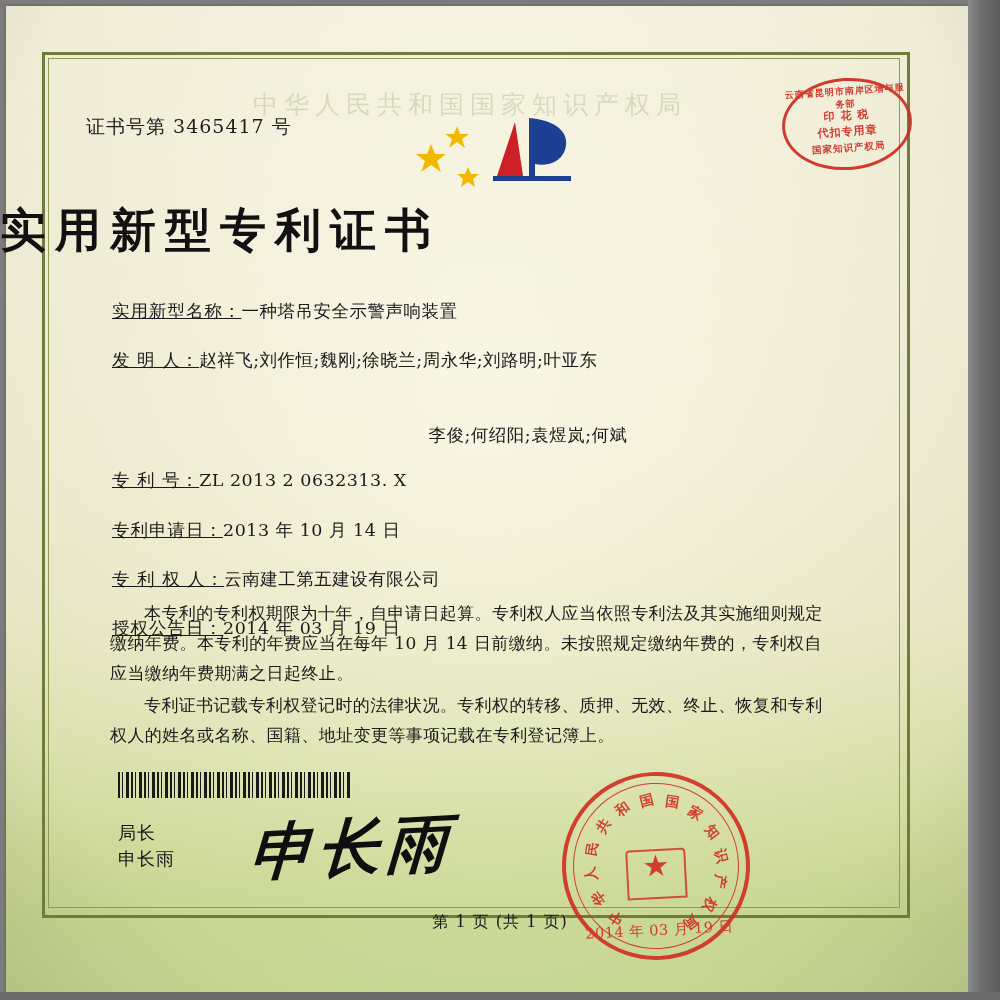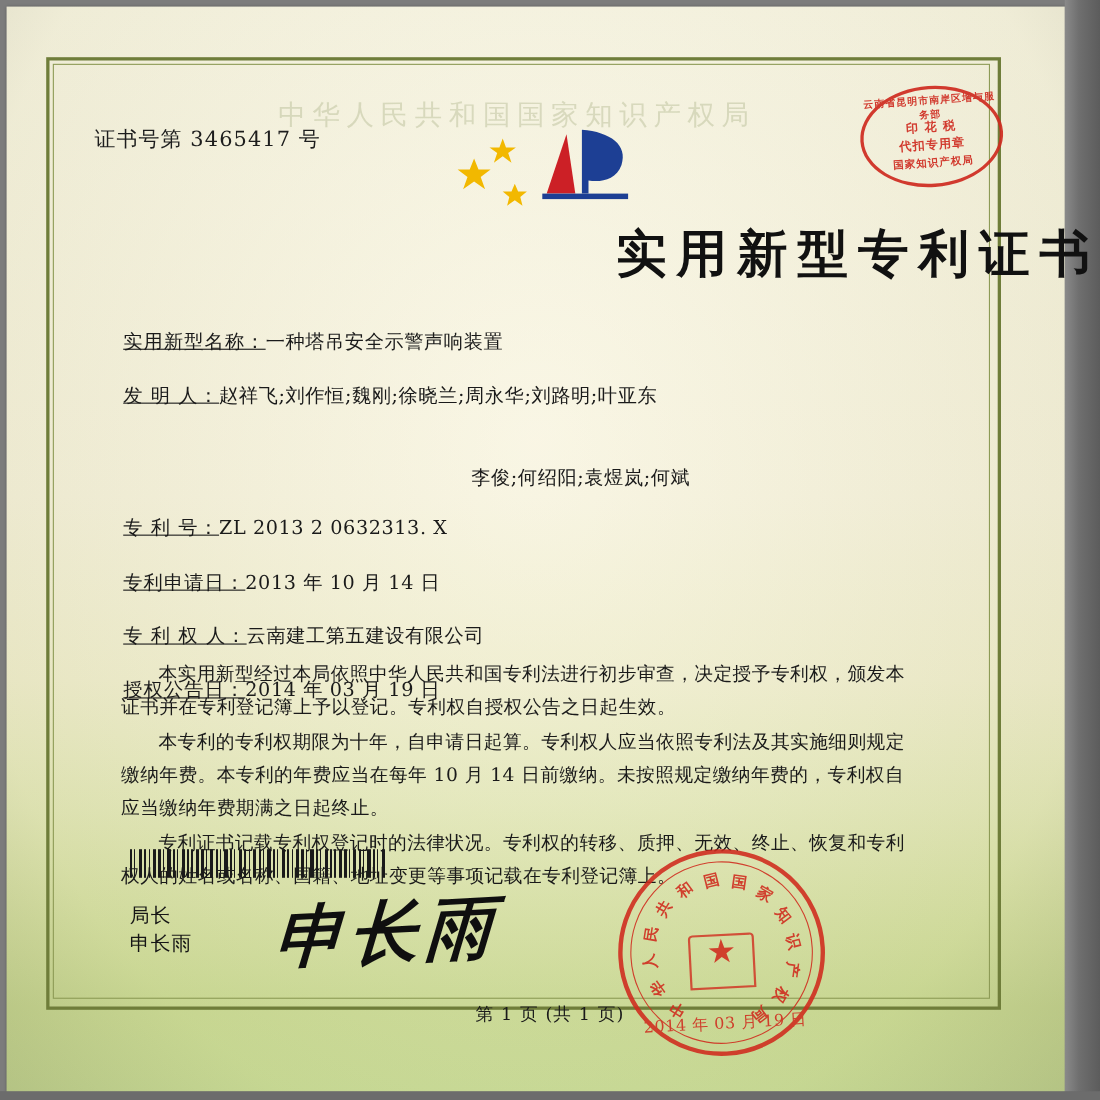--- a/index.html
+++ b/index.html
@@ -148,21 +148,21 @@
     width: 190px;
     height: 86px;
   }
 
   
   .title {
     position: absolute;
     left: 0;
     right: 0;
     top: 200px;
-    text-align: right;
+    text-align: left;
     font-size: 46px;
     font-weight: bold;
     letter-spacing: 9px;
     color: #111;
     font-family: "DejaVu Serif", serif;
   }
 
   
   .fields {
     position: absolute;
@@ -366,21 +366,20 @@
     </div>
     <div class="row">
       <span class="lbl">专 利 权 人：</span><span class="val">云南建工第五建设有限公司</span>
     </div>
     <div class="row">
       <span class="lbl">授权公告日：</span><span class="val">2014 年 03 月 19 日</span>
     </div>
   </div>
 
   <div class="body-text">
-    <p>本实用新型经过本局依照中华人民共和国专利法进行初步审查，决定授予专利权，颁发本证书并在专利登记簿上予以登记。专利权自授权公告之日起生效。</p>
     <p>本专利的专利权期限为十年，自申请日起算。专利权人应当依照专利法及其实施细则规定缴纳年费。本专利的年费应当在每年 10 月 14 日前缴纳。未按照规定缴纳年费的，专利权自应当缴纳年费期满之日起终止。</p>
     <p>专利证书记载专利权登记时的法律状况。专利权的转移、质押、无效、终止、恢复和专利权人的姓名或名称、国籍、地址变更等事项记载在专利登记簿上。</p>
   </div>
 
   <div class="barcode"></div>
 
   <div class="director">
     <div>局长</div>
     <div>申长雨</div>
   </div>

